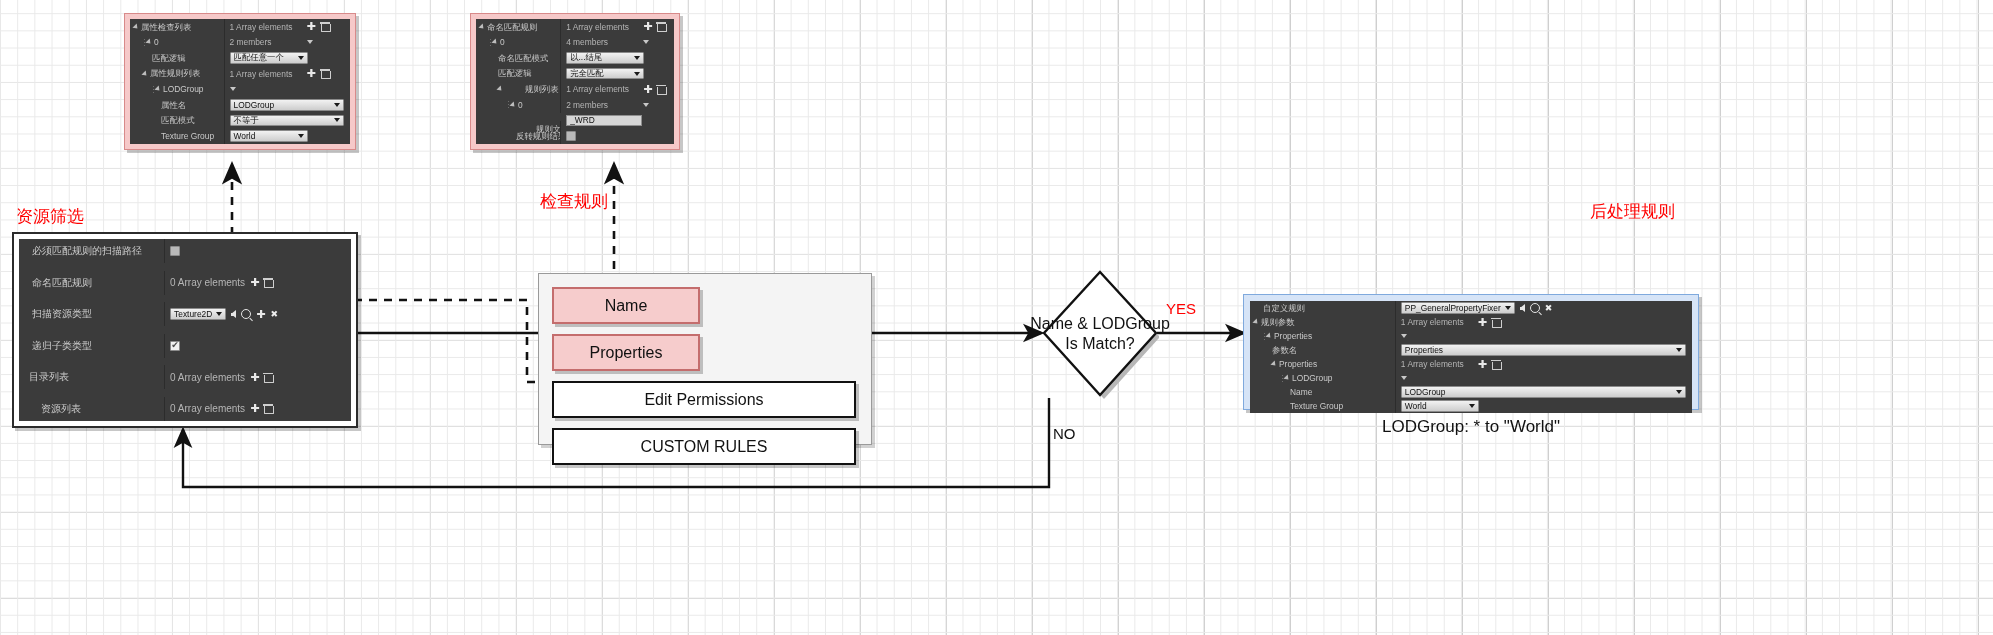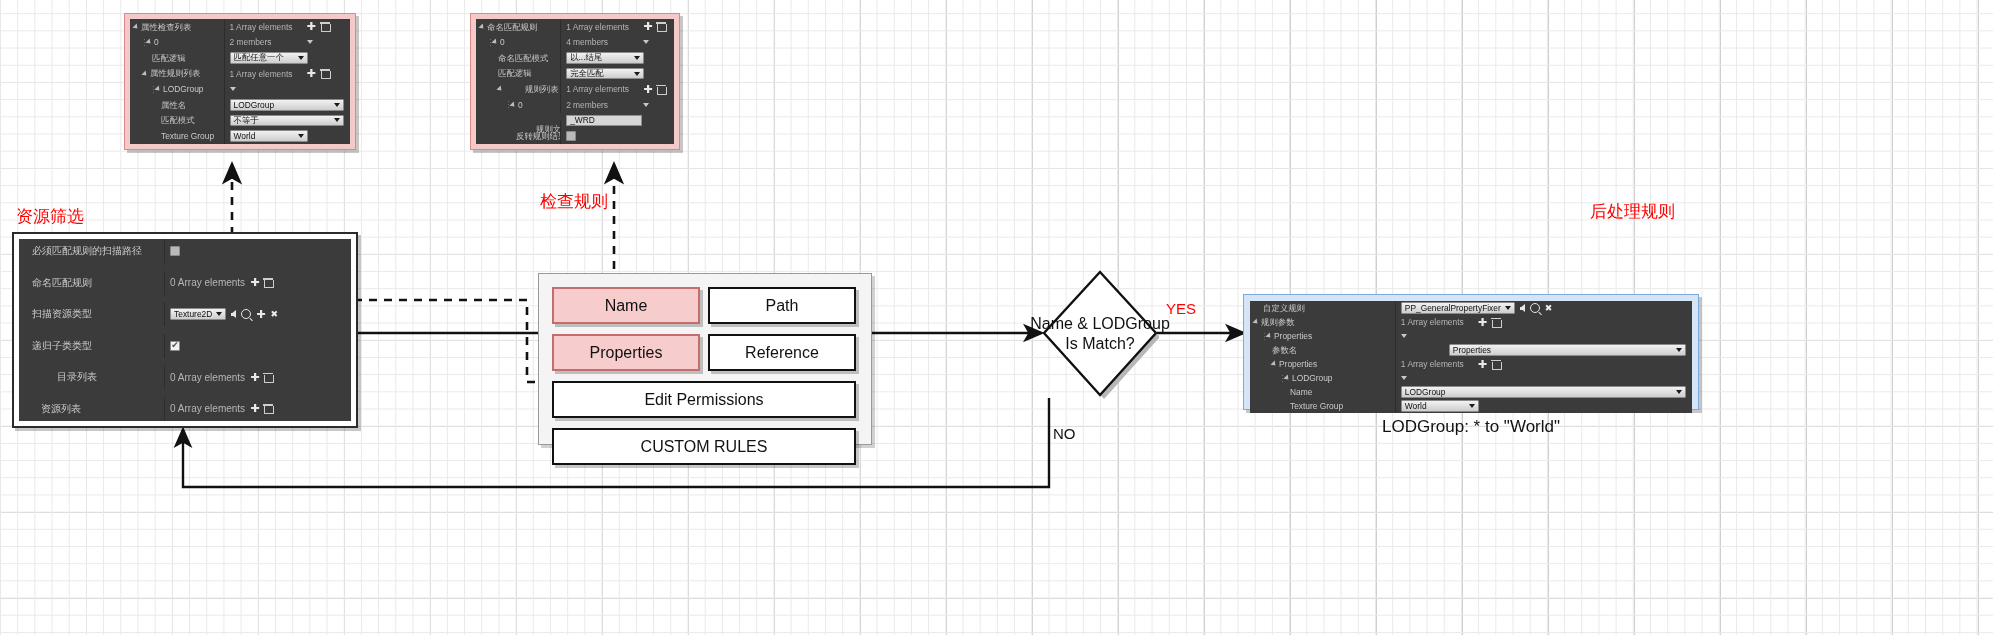--- a/index.html
+++ b/index.html
@@ -424,21 +424,21 @@
           <div class="lbl" style="padding-left: 13px; width: 44%; flex: 0 0 44%; font-size: 10px;">
             <span>递归子类类型</span>
           </div>
           <div class="val" style="font-size: 10px;">
             <span class="chk on">
               <span class="mark">✔</span>
             </span>
           </div>
         </div>
         <div class="ue-row" style="height: 24px;">
-          <div class="lbl" style="padding-left: 38px; width: 44%; flex: 0 0 44%; font-size: 10px;">
+          <div class="lbl" style="padding-left: 10px; width: 44%; flex: 0 0 44%; font-size: 10px;">
             <span>目录列表</span>
           </div>
           <div class="val" style="font-size: 10px;">
             <span style="min-width: 72px;">0 Array elements</span>
             <span class="plus">✚</span>
             <span class="trash"></span>
           </div>
         </div>
         <div class="ue-row" style="height: 24px;">
           <div class="lbl" style="padding-left: 22px; width: 44%; flex: 0 0 44%; font-size: 10px;">
@@ -452,28 +452,22 @@
         </div>
       </div>
   </div>
 
   <div class="red-title" style="left:540px;top:190px;">检查规则</div>
   <div id="rules-group" style="left:538px;top:273px;width:334px;height:172px;"></div>
 
   <div class="rbox pink" style="left:552px;top:287px;width:148px;height:37px;">
     <span>Name</span>
   </div>
-  <div class="rbox" style="left:708px;top:287px;width:148px;height:37px;">
-    <span>Path</span>
-  </div>
   <div class="rbox pink" style="left:552px;top:334px;width:148px;height:37px;">
     <span>Properties</span>
-  </div>
-  <div class="rbox" style="left:708px;top:334px;width:148px;height:37px;">
-    <span>Reference</span>
   </div>
   <div class="rbox" style="left:552px;top:381px;width:304px;height:37px;">
     <span>Edit Permissions</span>
   </div>
   <div class="rbox" style="left:552px;top:428px;width:304px;height:37px;">
     <span>CUSTOM RULES</span>
   </div>
 
   <div id="diamond-wrap" style="left:1041px;top:268px;width:118px;height:131px;">
     <svg width="118" height="131" viewBox="0 0 118 131" style="position:absolute;left:0;top:0;">
@@ -519,21 +513,21 @@
         <div class="ue-row" style="height: 14px;">
           <div class="lbl" style="padding-left: 13px; width: 33%; flex: 0 0 33%;">
             <span class="dots"></span>
             <span class="tri"></span>
             <span>Properties</span>
           </div>
           <div class="val">
             <span class="cdown"></span>
           </div>
         </div>
-        <div class="ue-row" style="height: 14px; gap: 48px;">
+        <div class="ue-row" style="height: 14px;">
           <div class="lbl" style="padding-left: 22px; width: 33%; flex: 0 0 33%;">
             <span>参数名</span>
           </div>
           <div class="val">
             <span class="combo wide">
               <span>Properties</span>
               <span class="cdown"></span>
             </span>
           </div>
         </div>

